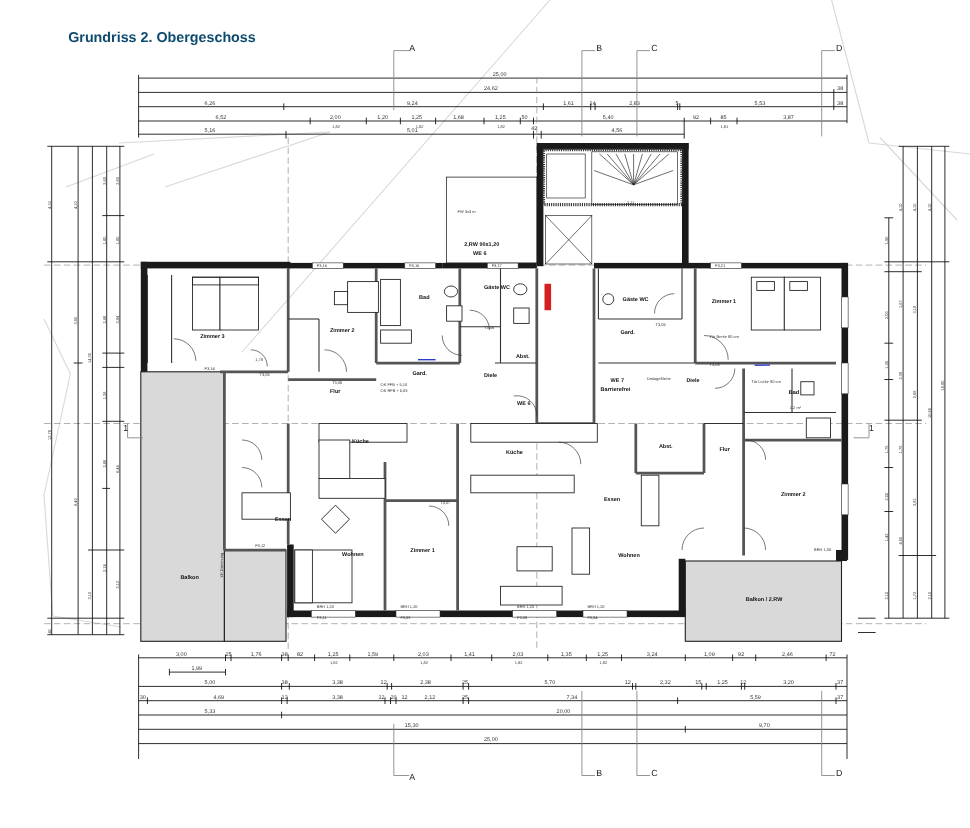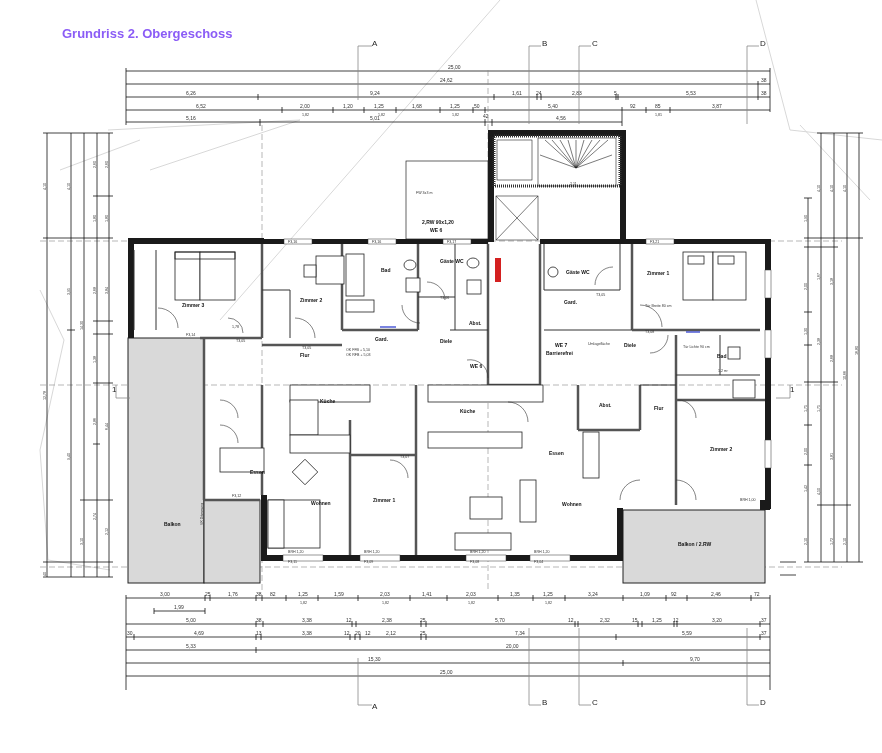--- a/index.html
+++ b/index.html
@@ -1,17 +1,17 @@
 <!DOCTYPE html>
 <html><head>
 <meta charset="utf-8">
 <style>
   html, body { margin:0; padding:0; background:#ffffff; }
   body { width:882px; height:753px; position:relative; overflow:hidden; font-family:"Liberation Sans", sans-serif; }
-  .title { position:absolute; left:62px; top:26px; font-size:13px; font-weight:bold; color:#8b5cf6; }
+  .title { position:absolute; left:62px; top:26px; font-size:13px; font-weight:bold; color:#0c4a6e; }
   svg { position:absolute; left:0; top:0; }
   .dim { font-size:5px; fill:#333; font-family:"Liberation Sans", sans-serif; }
   .room { font-size:5px; fill:#111; font-weight:bold; font-family:"Liberation Sans", sans-serif; }
   .small { font-size:3.6px; fill:#333; font-family:"Liberation Sans", sans-serif; }
   .axis { font-size:8px; fill:#222; font-family:"Liberation Sans", sans-serif; }
 </style>
 </head>
 <body>
 
 <div class="title">Grundriss 2. Obergeschoss</div>

